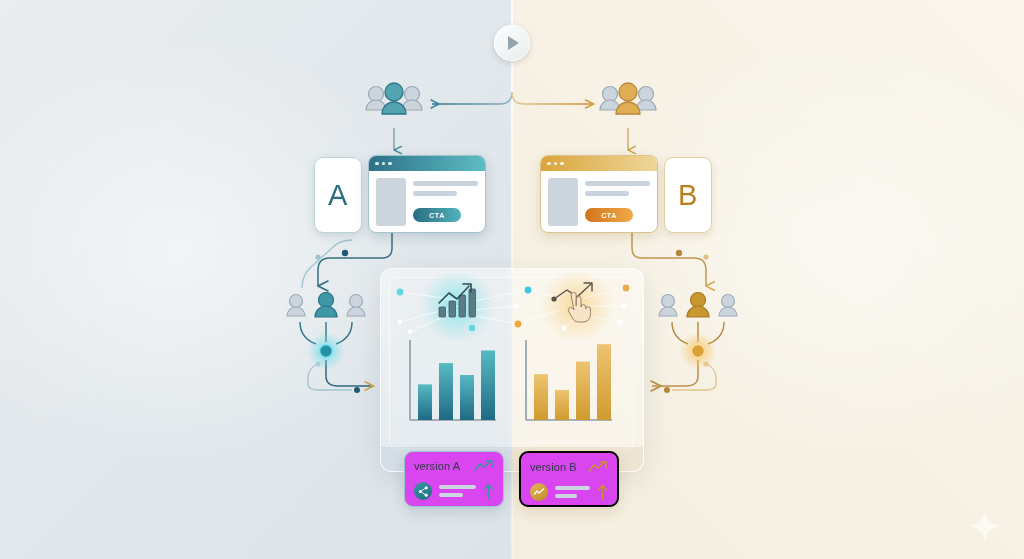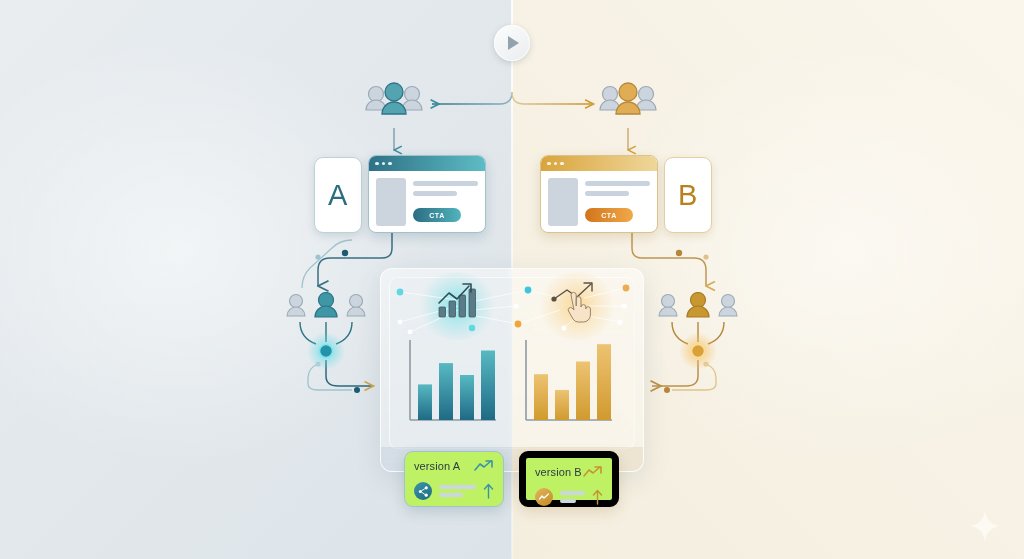--- a/index.html
+++ b/index.html
@@ -76,24 +76,24 @@
   .panel-foot{position:absolute;left:0;bottom:0;width:100%;height:24px;
     background:linear-gradient(90deg,rgba(198,210,221,.55) 0%,rgba(198,210,221,.55) 50%,rgba(226,214,189,.5) 50%,rgba(226,214,189,.5) 100%);}
 
   .glow{position:absolute;border-radius:50%;pointer-events:none;}
   .glow-teal{left:418px;top:272px;width:78px;height:68px;
     background:radial-gradient(circle,rgba(104,226,232,.72) 0%,rgba(120,225,230,.30) 42%,rgba(140,230,235,0) 72%);}
   .glow-gold{left:538px;top:272px;width:78px;height:68px;
     background:radial-gradient(circle,rgba(250,206,120,.72) 0%,rgba(250,208,130,.30) 42%,rgba(250,215,150,0) 72%);}
 
   
-  .vcard{position:absolute;width:100px;height:56px;border-radius:9px;background:#bef264;
+  .vcard{position:absolute;width:100px;height:56px;border-radius:9px;background:#d946ef;
     padding:7px 9px;box-sizing:border-box;}
   .vcard-a{left:404px;top:451px;border:1px solid #9fc3cf;box-shadow:0 5px 14px rgba(45,85,105,.2);}
-  .vcard-b{left:519px;top:451px;border:7px solid #000000;box-shadow:0 5px 14px rgba(150,115,40,.2);}
+  .vcard-b{left:519px;top:451px;border:2px solid #000000;box-shadow:0 5px 14px rgba(150,115,40,.2);}
   .vtop{display:flex;align-items:center;justify-content:space-between;}
   .vlabel{font-size:11px;color:#2d3b44;letter-spacing:.1px;}
   .vbot{display:flex;align-items:center;gap:7px;margin-top:9px;}
   .vavatar{width:18px;height:18px;border-radius:50%;flex:none;
     display:flex;align-items:center;justify-content:center;}
   .vcard-a .vavatar{background:linear-gradient(145deg,#3b95a8,#1d6b80);}
   .vcard-b .vavatar{background:linear-gradient(145deg,#e4b45c,#c08c22);}
   .vlines{flex:1;display:flex;flex-direction:column;gap:4px;}
   .vl{height:4px;border-radius:3px;background:#ccd6e0;}
   .vl.s{width:64%;}

